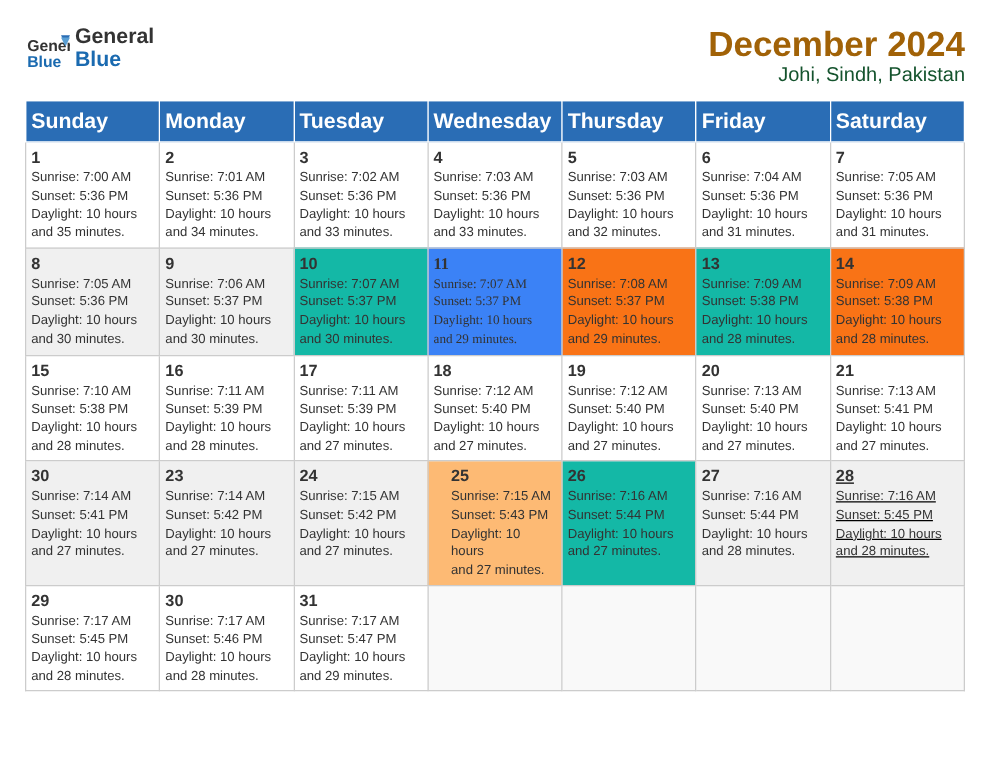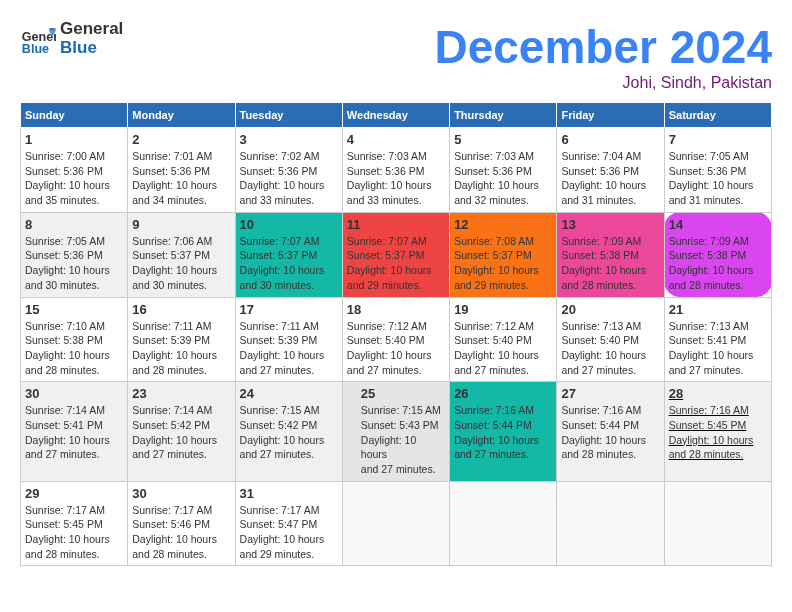--- a/index.html
+++ b/index.html
@@ -22,40 +22,40 @@
       gap: 4px;
     }
     .logo-icon {
       width: 36px;
       height: 36px;
     }
     .title-block {
       text-align: right;
     }
     .month-title {
-      font-size: 46px;
+      font-size: 28px;
       font-weight: bold;
-      color: #3b82f6;
+      color: #a16207;
     }
     .location {
       font-size: 16px;
-      color: #701a75;
+      color: #14532d;
       text-align: right;
     }
     .calendar {
       width: 100%;
       border-collapse: collapse;
       font-size: 11px;
     }
     .calendar th {
       background-color: #2a6db5;
       color: #fff;
       padding: 6px 4px;
       text-align: left;
-      font-size: 11px;
+      font-size: 17px;
       border: 1px solid #fff;
     }
     .calendar td {
       border: 1px solid #ccc;
       vertical-align: top;
       padding: 4px;
       width: calc(100% / 7);
       background: #fff;
     }
     .calendar tr:nth-child(even) td {
@@ -148,33 +148,33 @@
           <div class="day-info">Sunrise: 7:05 AM<br>Sunset: 5:36 PM<br>Daylight: 10 hours<br>and 30 minutes.</div>
         </td>
         <td style="background: rgb(240, 240, 240);">
           <span class="day-number">9</span>
           <div class="day-info">Sunrise: 7:06 AM<br>Sunset: 5:37 PM<br>Daylight: 10 hours<br>and 30 minutes.</div>
         </td>
         <td style="background: #14b8a6;">
           <span class="day-number">10</span>
           <div class="day-info">Sunrise: 7:07 AM<br>Sunset: 5:37 PM<br>Daylight: 10 hours<br>and 30 minutes.</div>
         </td>
-        <td style="background: #ef4444;">
+        <td style="background: #3b82f6; font-family: Liberation Serif, serif;">
           <span class="day-number">11</span>
           <div class="day-info">Sunrise: 7:07 AM<br>Sunset: 5:37 PM<br>Daylight: 10 hours<br>and 29 minutes.</div>
         </td>
         <td style="background: #f97316;">
           <span class="day-number">12</span>
           <div class="day-info">Sunrise: 7:08 AM<br>Sunset: 5:37 PM<br>Daylight: 10 hours<br>and 29 minutes.</div>
         </td>
-        <td style="background: #ec4899; margin-top: 47px;">
+        <td style="background: #14b8a6; margin-top: 47px;">
           <span class="day-number">13</span>
           <div class="day-info">Sunrise: 7:09 AM<br>Sunset: 5:38 PM<br>Daylight: 10 hours<br>and 28 minutes.</div>
         </td>
-        <td style="background: #d946ef; border-radius: 16px;">
+        <td style="background: #f97316;">
           <span class="day-number">14</span>
           <div class="day-info">Sunrise: 7:09 AM<br>Sunset: 5:38 PM<br>Daylight: 10 hours<br>and 28 minutes.</div>
         </td>
       </tr>
       <tr>
         <td>
           <span class="day-number">15</span>
           <div class="day-info">Sunrise: 7:10 AM<br>Sunset: 5:38 PM<br>Daylight: 10 hours<br>and 28 minutes.</div>
         </td>
         <td>
@@ -208,21 +208,21 @@
           <div class="day-info">Sunrise: 7:14 AM<br>Sunset: 5:41 PM<br>Daylight: 10 hours<br>and 27 minutes.</div>
         </td>
         <td style="background: rgb(240, 240, 240);">
           <span class="day-number">23</span>
           <div class="day-info">Sunrise: 7:14 AM<br>Sunset: 5:42 PM<br>Daylight: 10 hours<br>and 27 minutes.</div>
         </td>
         <td style="background: rgb(240, 240, 240);">
           <span class="day-number">24</span>
           <div class="day-info">Sunrise: 7:15 AM<br>Sunset: 5:42 PM<br>Daylight: 10 hours<br>and 27 minutes.</div>
         </td>
-        <td style="background: #e5e5e5; padding-left: 18px;">
+        <td style="background: #fdba74; padding-left: 18px;">
           <span class="day-number">25</span>
           <div class="day-info">Sunrise: 7:15 AM<br>Sunset: 5:43 PM<br>Daylight: 10 hours<br>and 27 minutes.</div>
         </td>
         <td style="background: #14b8a6;">
           <span class="day-number">26</span>
           <div class="day-info">Sunrise: 7:16 AM<br>Sunset: 5:44 PM<br>Daylight: 10 hours<br>and 27 minutes.</div>
         </td>
         <td style="background: rgb(240, 240, 240);">
           <span class="day-number">27</span>
           <div class="day-info">Sunrise: 7:16 AM<br>Sunset: 5:44 PM<br>Daylight: 10 hours<br>and 28 minutes.</div>

